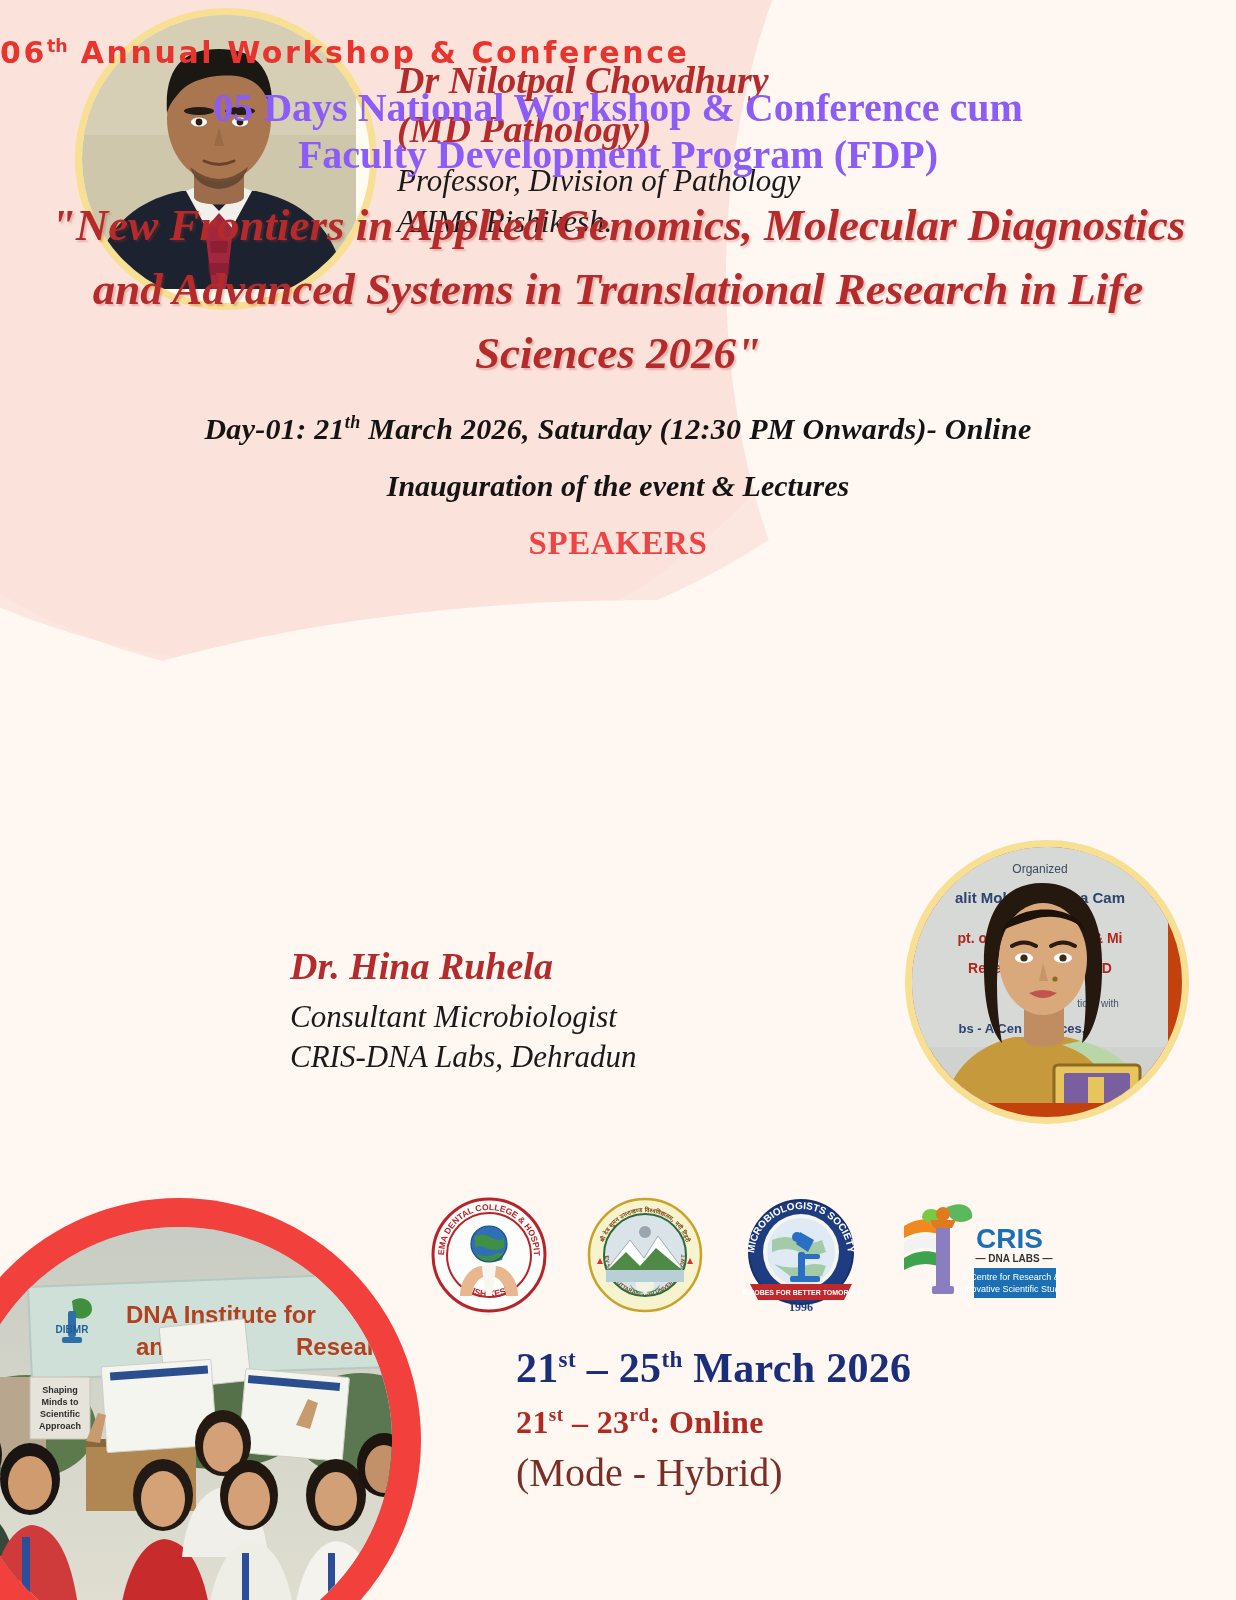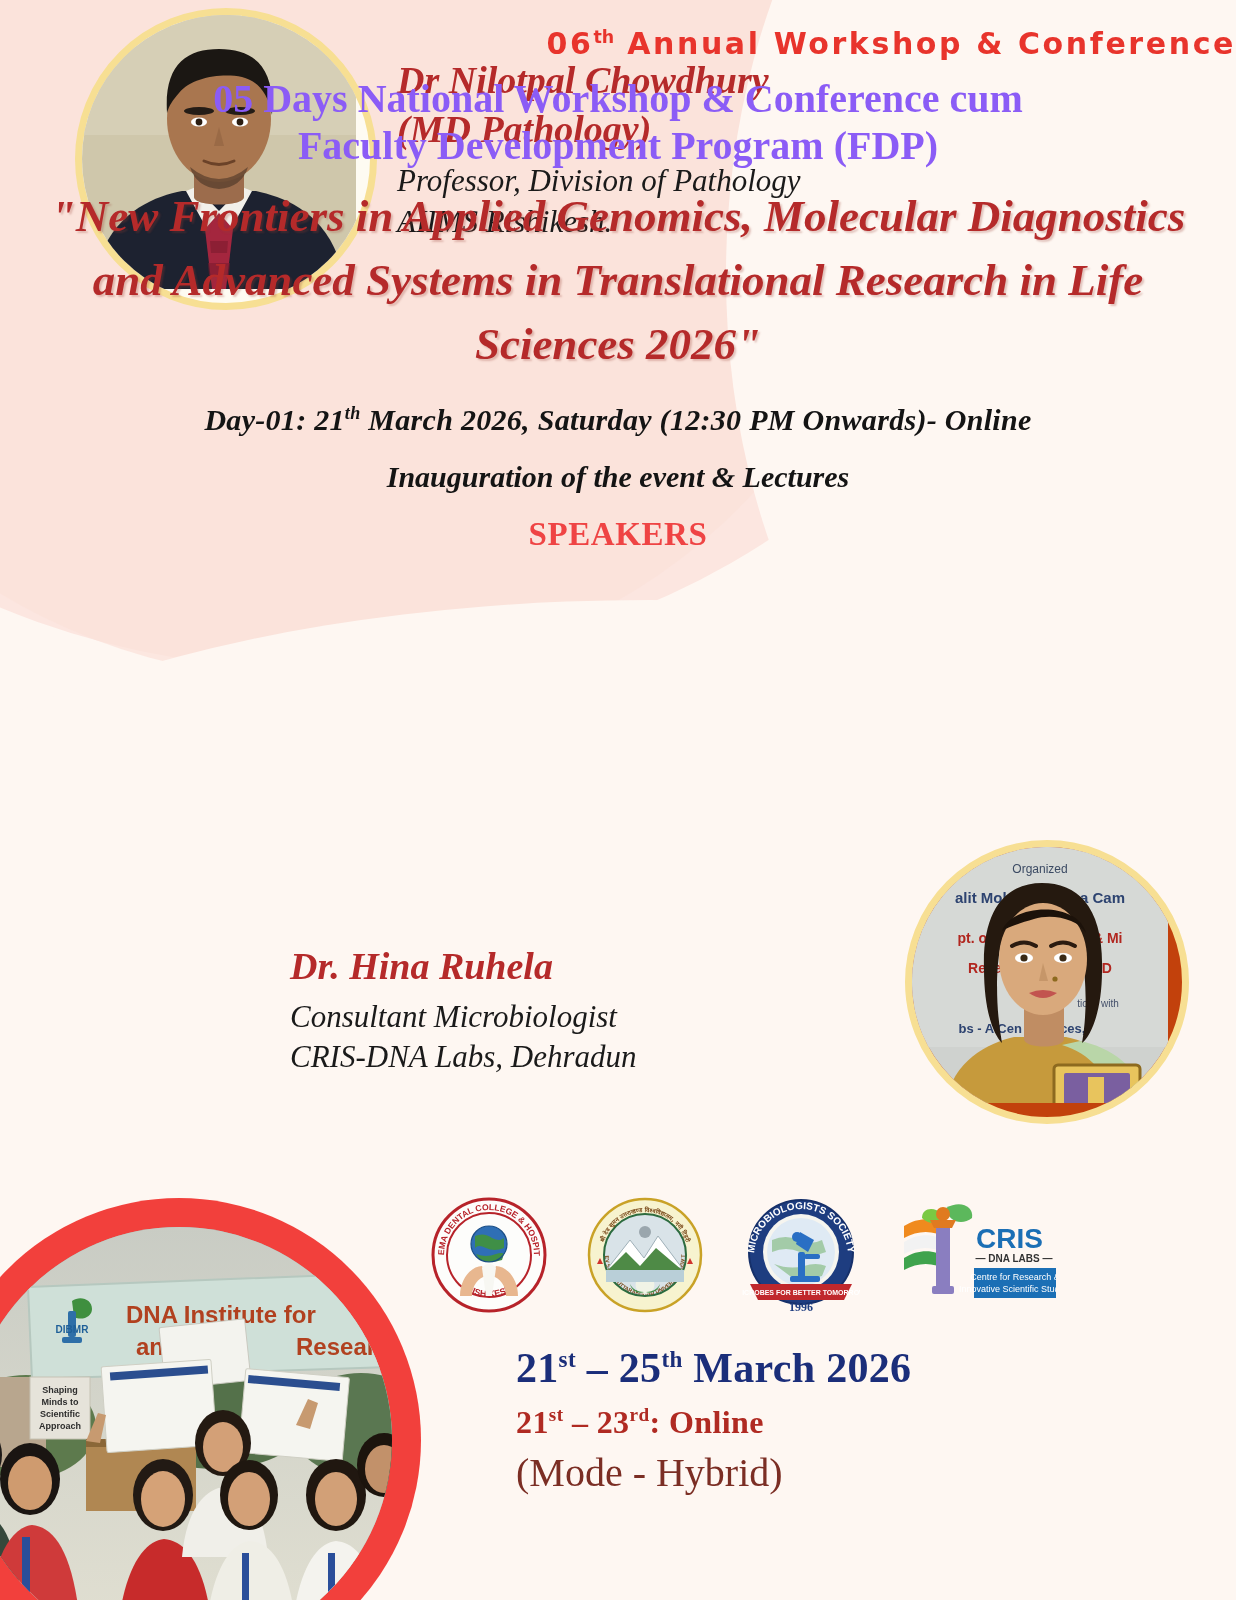--- a/index.html
+++ b/index.html
@@ -55,27 +55,27 @@
     height: 1200px;
     background: #FEF7F2;
     border-radius: 50% 50% 0 0 / 28% 28% 0 0;
   }
 
   
   .content { position: relative; z-index: 3; }
 
   
   .kicker {
-    text-align: right;
+    text-align: left;
     color: #E8342C;
     font-family: "DejaVu Sans", sans-serif;
     font-weight: bold;
     font-size: 30px;
     letter-spacing: 2.6px;
-    padding-top: 29px;
+    padding-top: 38px;
     line-height: 1;
   }
   .kicker sup { font-size: .58em; letter-spacing: 0; }
 
   .headline {
     text-align: center;
     color: #8b5cf6;
     font-family: "Liberation Serif", serif;
     font-weight: bold;
     font-size: 40px;

